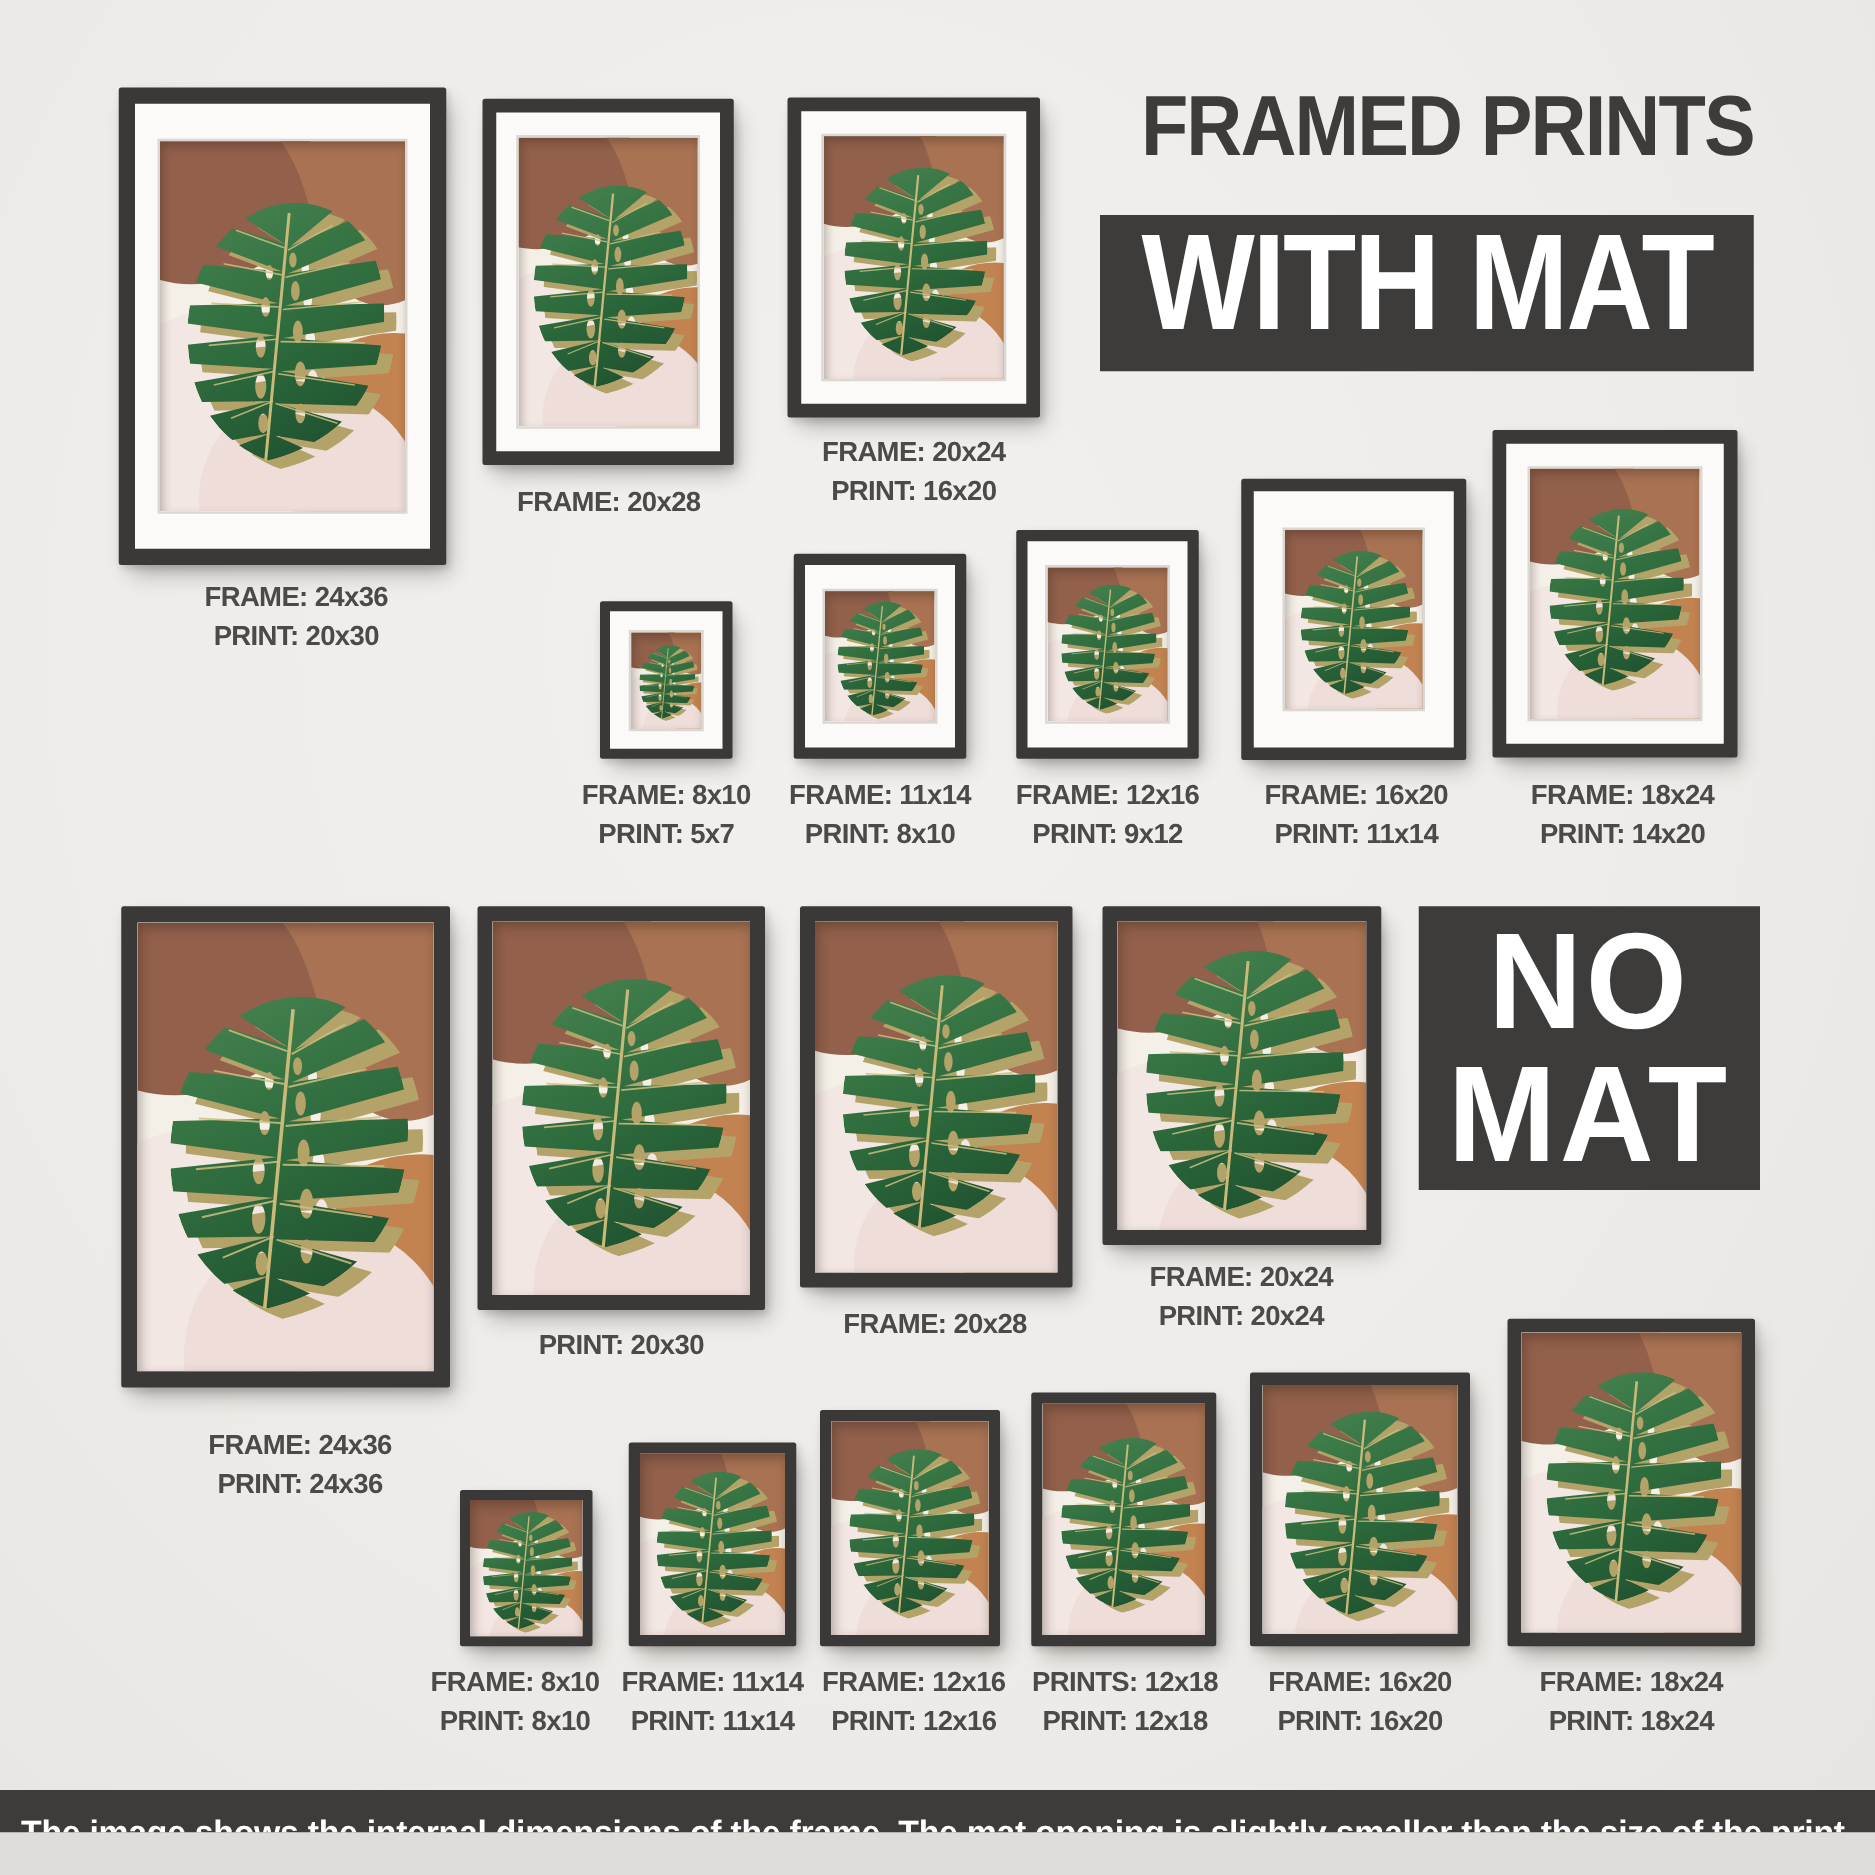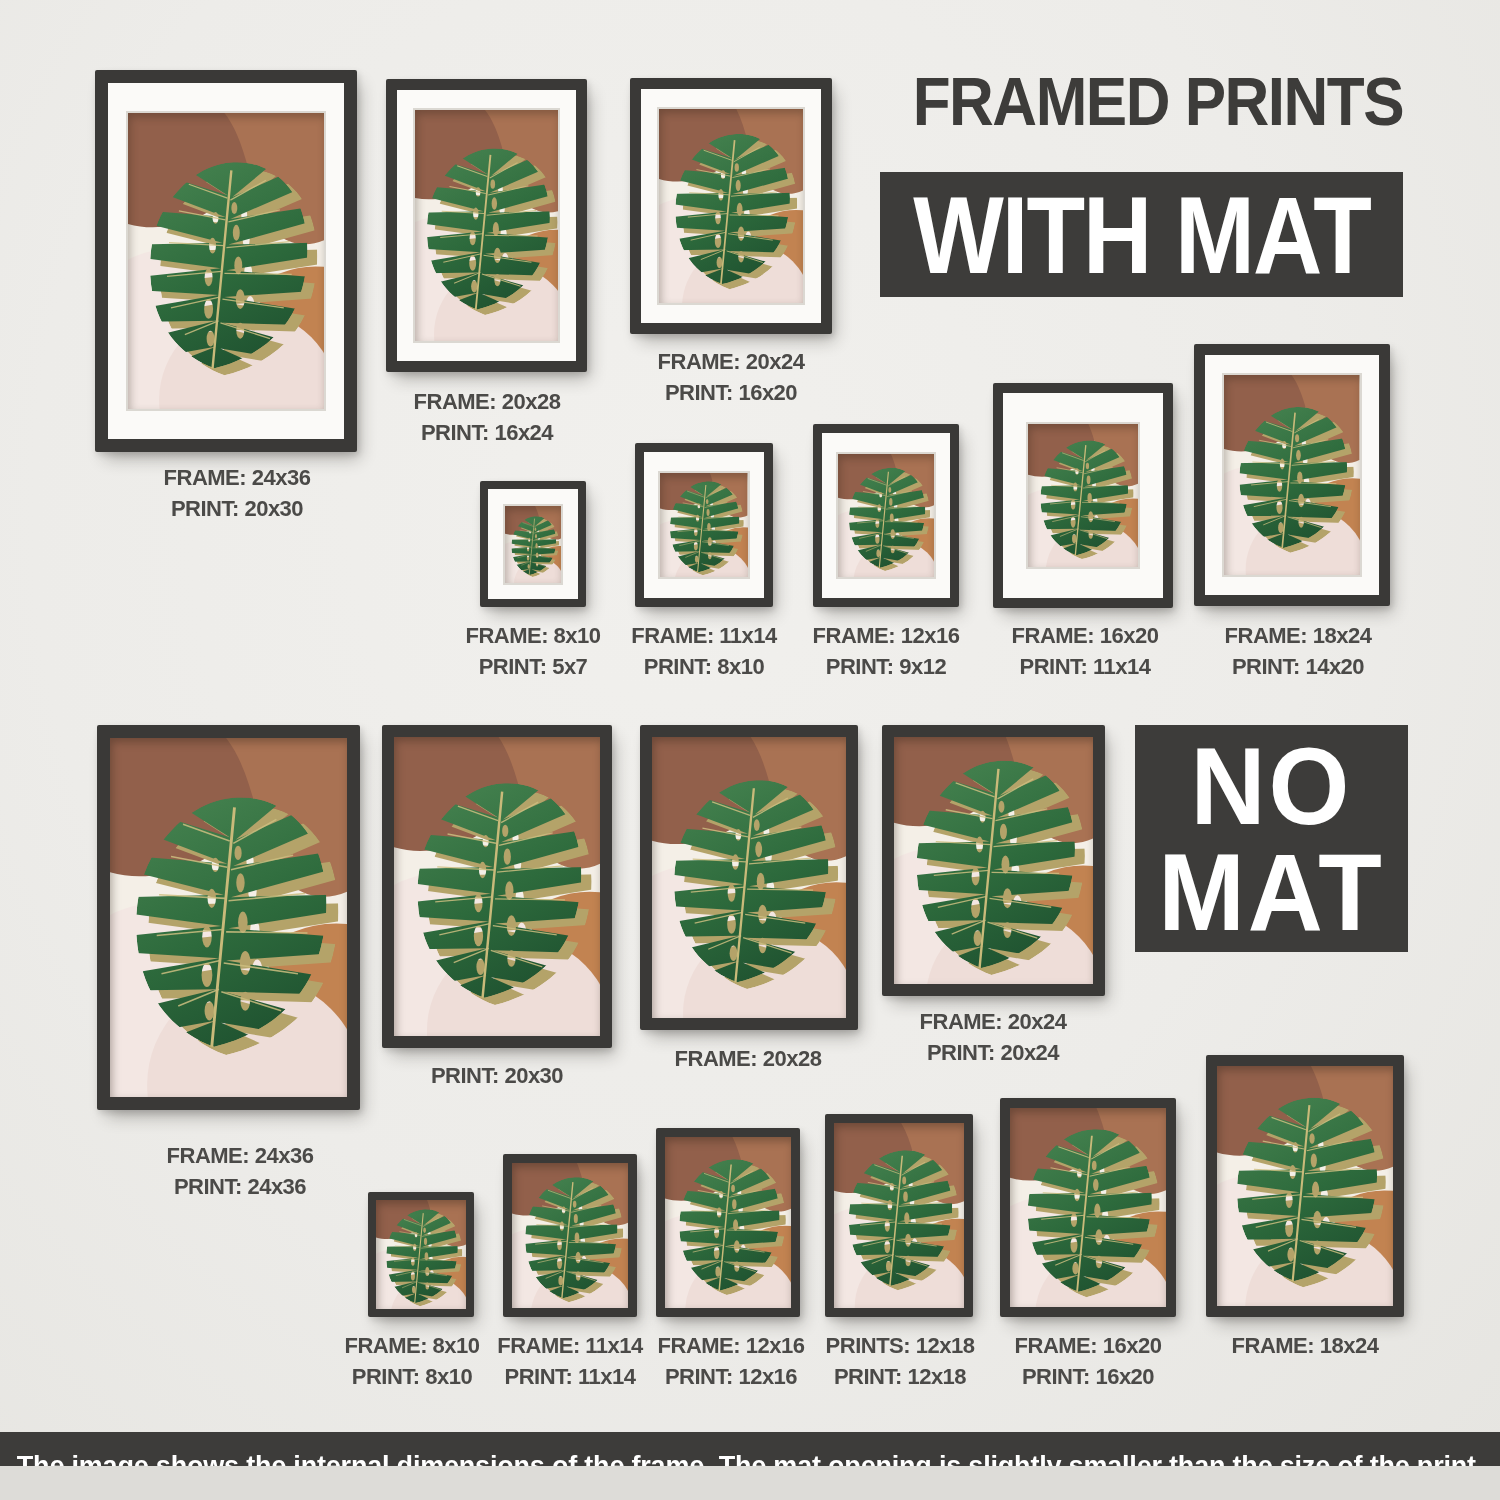--- a/index.html
+++ b/index.html
@@ -24,21 +24,21 @@
     font-weight:bold;font-size:22px;line-height:31px;letter-spacing:-0.5px;
   }
   .lbl span{display:block;white-space:nowrap;}
   .title{
     position:absolute;top:62px;right:97px;color:#3d3c3a;font-weight:bold;
     font-size:62px;letter-spacing:-1.5px;white-space:nowrap;
     transform:scaleY(1.10);transform-origin:right top;
   }
   .banner-withmat{
     position:absolute;left:880px;top:172px;width:523px;height:125px;background:#3d3c3a;
-    display:flex;align-items:center;justify-content:center;
+    display:flex;align-items:flex-start;justify-content:center;
   }
   .banner-withmat span{
     color:#fff;font-weight:bold;font-size:96px;letter-spacing:-2px;white-space:nowrap;
     transform:scaleY(1.14);
   }
   .banner-nomat{
     position:absolute;left:1135px;top:725px;width:273px;height:227px;background:#3d3c3a;
     display:flex;flex-direction:column;align-items:center;justify-content:center;
   }
   .banner-nomat span{
@@ -129,21 +129,20 @@
         <div class="win" style="left:10%;top:7.2%;width:80%;height:85.6%">
           <svg class="art" viewBox="0 0 200 300" preserveAspectRatio="xMidYMid slice">
               <use href="#artwork"></use>
             </svg>
         </div>
       </div>
     </div>
   </div>
   <div class="lbl" style="left:337px;top:386px">
     <span>FRAME: 20x28</span>
-    <span>PRINT: 16x24</span>
   </div>
 
   <div class="unit" style="left:630px;top:78px;width:202px;height:256px">
     <div class="frame">
       <div class="inner mat" style="inset:11px">
         <div class="win" style="left:10%;top:8.4%;width:80%;height:83.2%">
           <svg class="art" viewBox="0 0 200 300" preserveAspectRatio="xMidYMid slice">
               <use href="#artwork"></use>
             </svg>
         </div>
@@ -363,19 +362,20 @@
     <div class="frame">
       <div class="inner nomat" style="inset:11px">
         <svg class="art" viewBox="0 0 200 300" preserveAspectRatio="xMidYMid slice">
             <use href="#artwork"></use>
           </svg>
       </div>
     </div>
   </div>
   <div class="lbl" style="left:1155px;top:1330px">
     <span>FRAME: 18x24</span>
+    <span>PRINT: 18x24</span>
   </div>
 
   <div class="footer">
     <span>The image shows the internal dimensions of the frame. The mat opening is slightly smaller than the size of the print.</span>
   </div>
 
 </div>
 
 </body></html>

